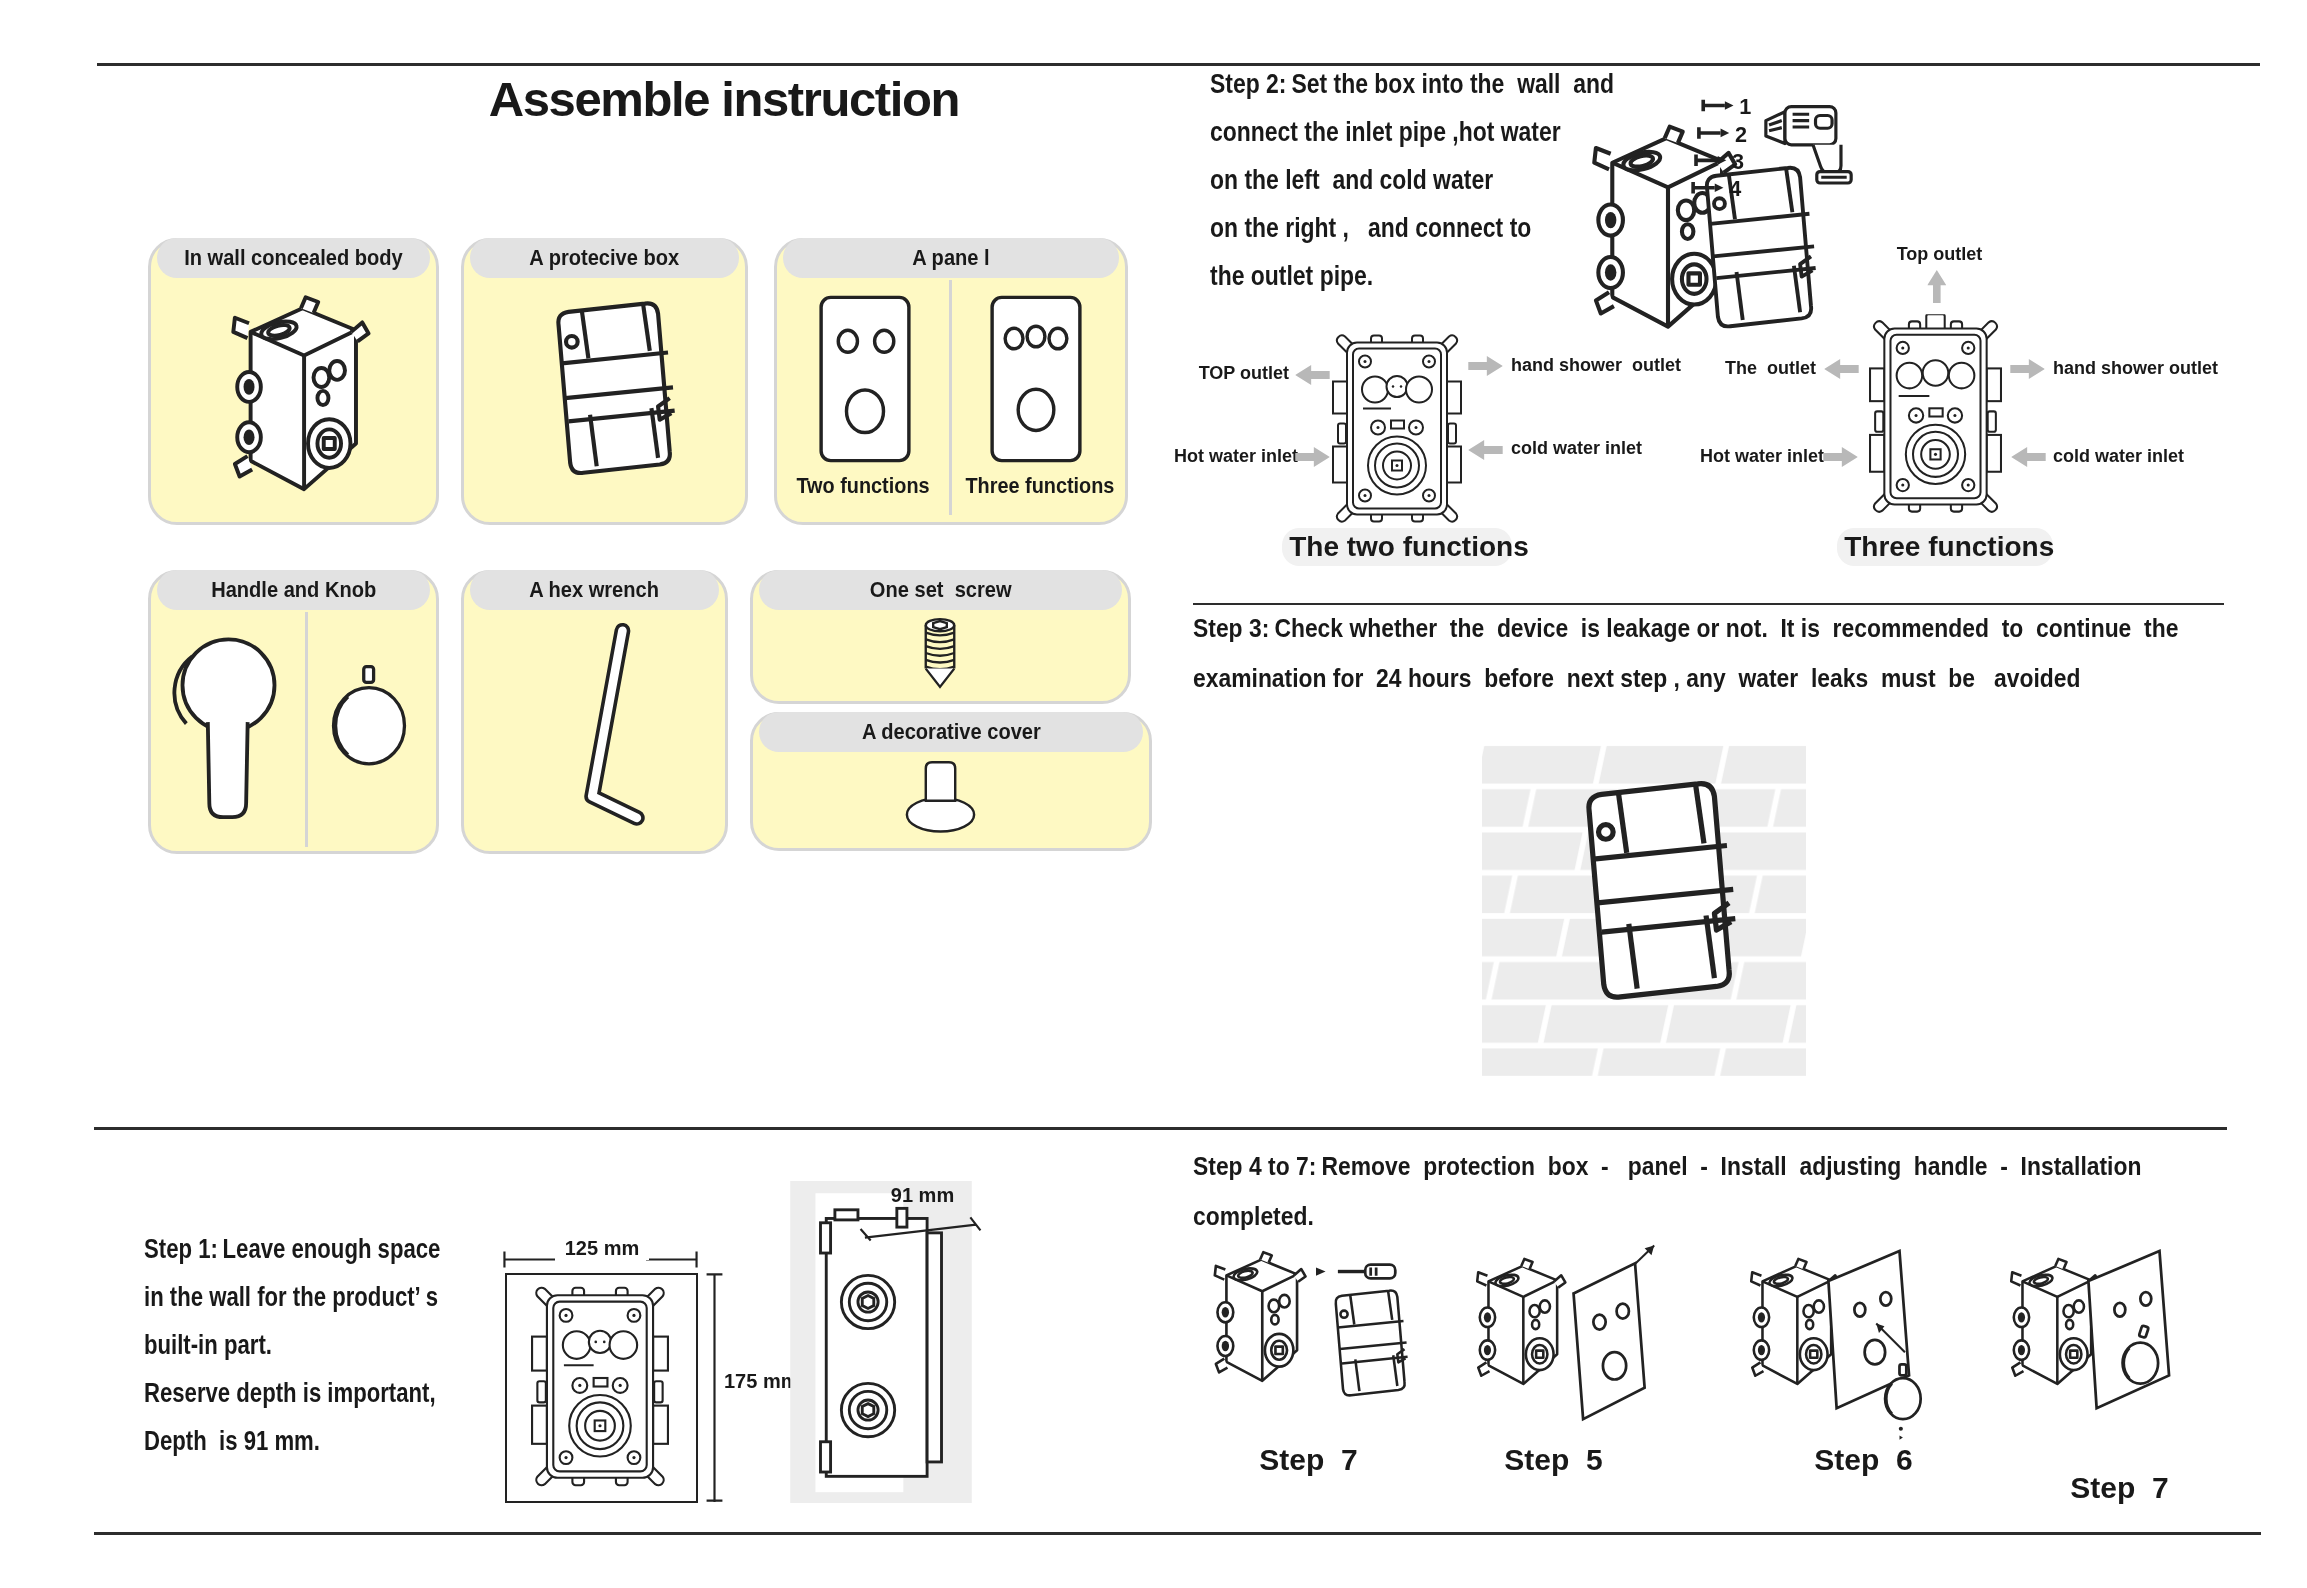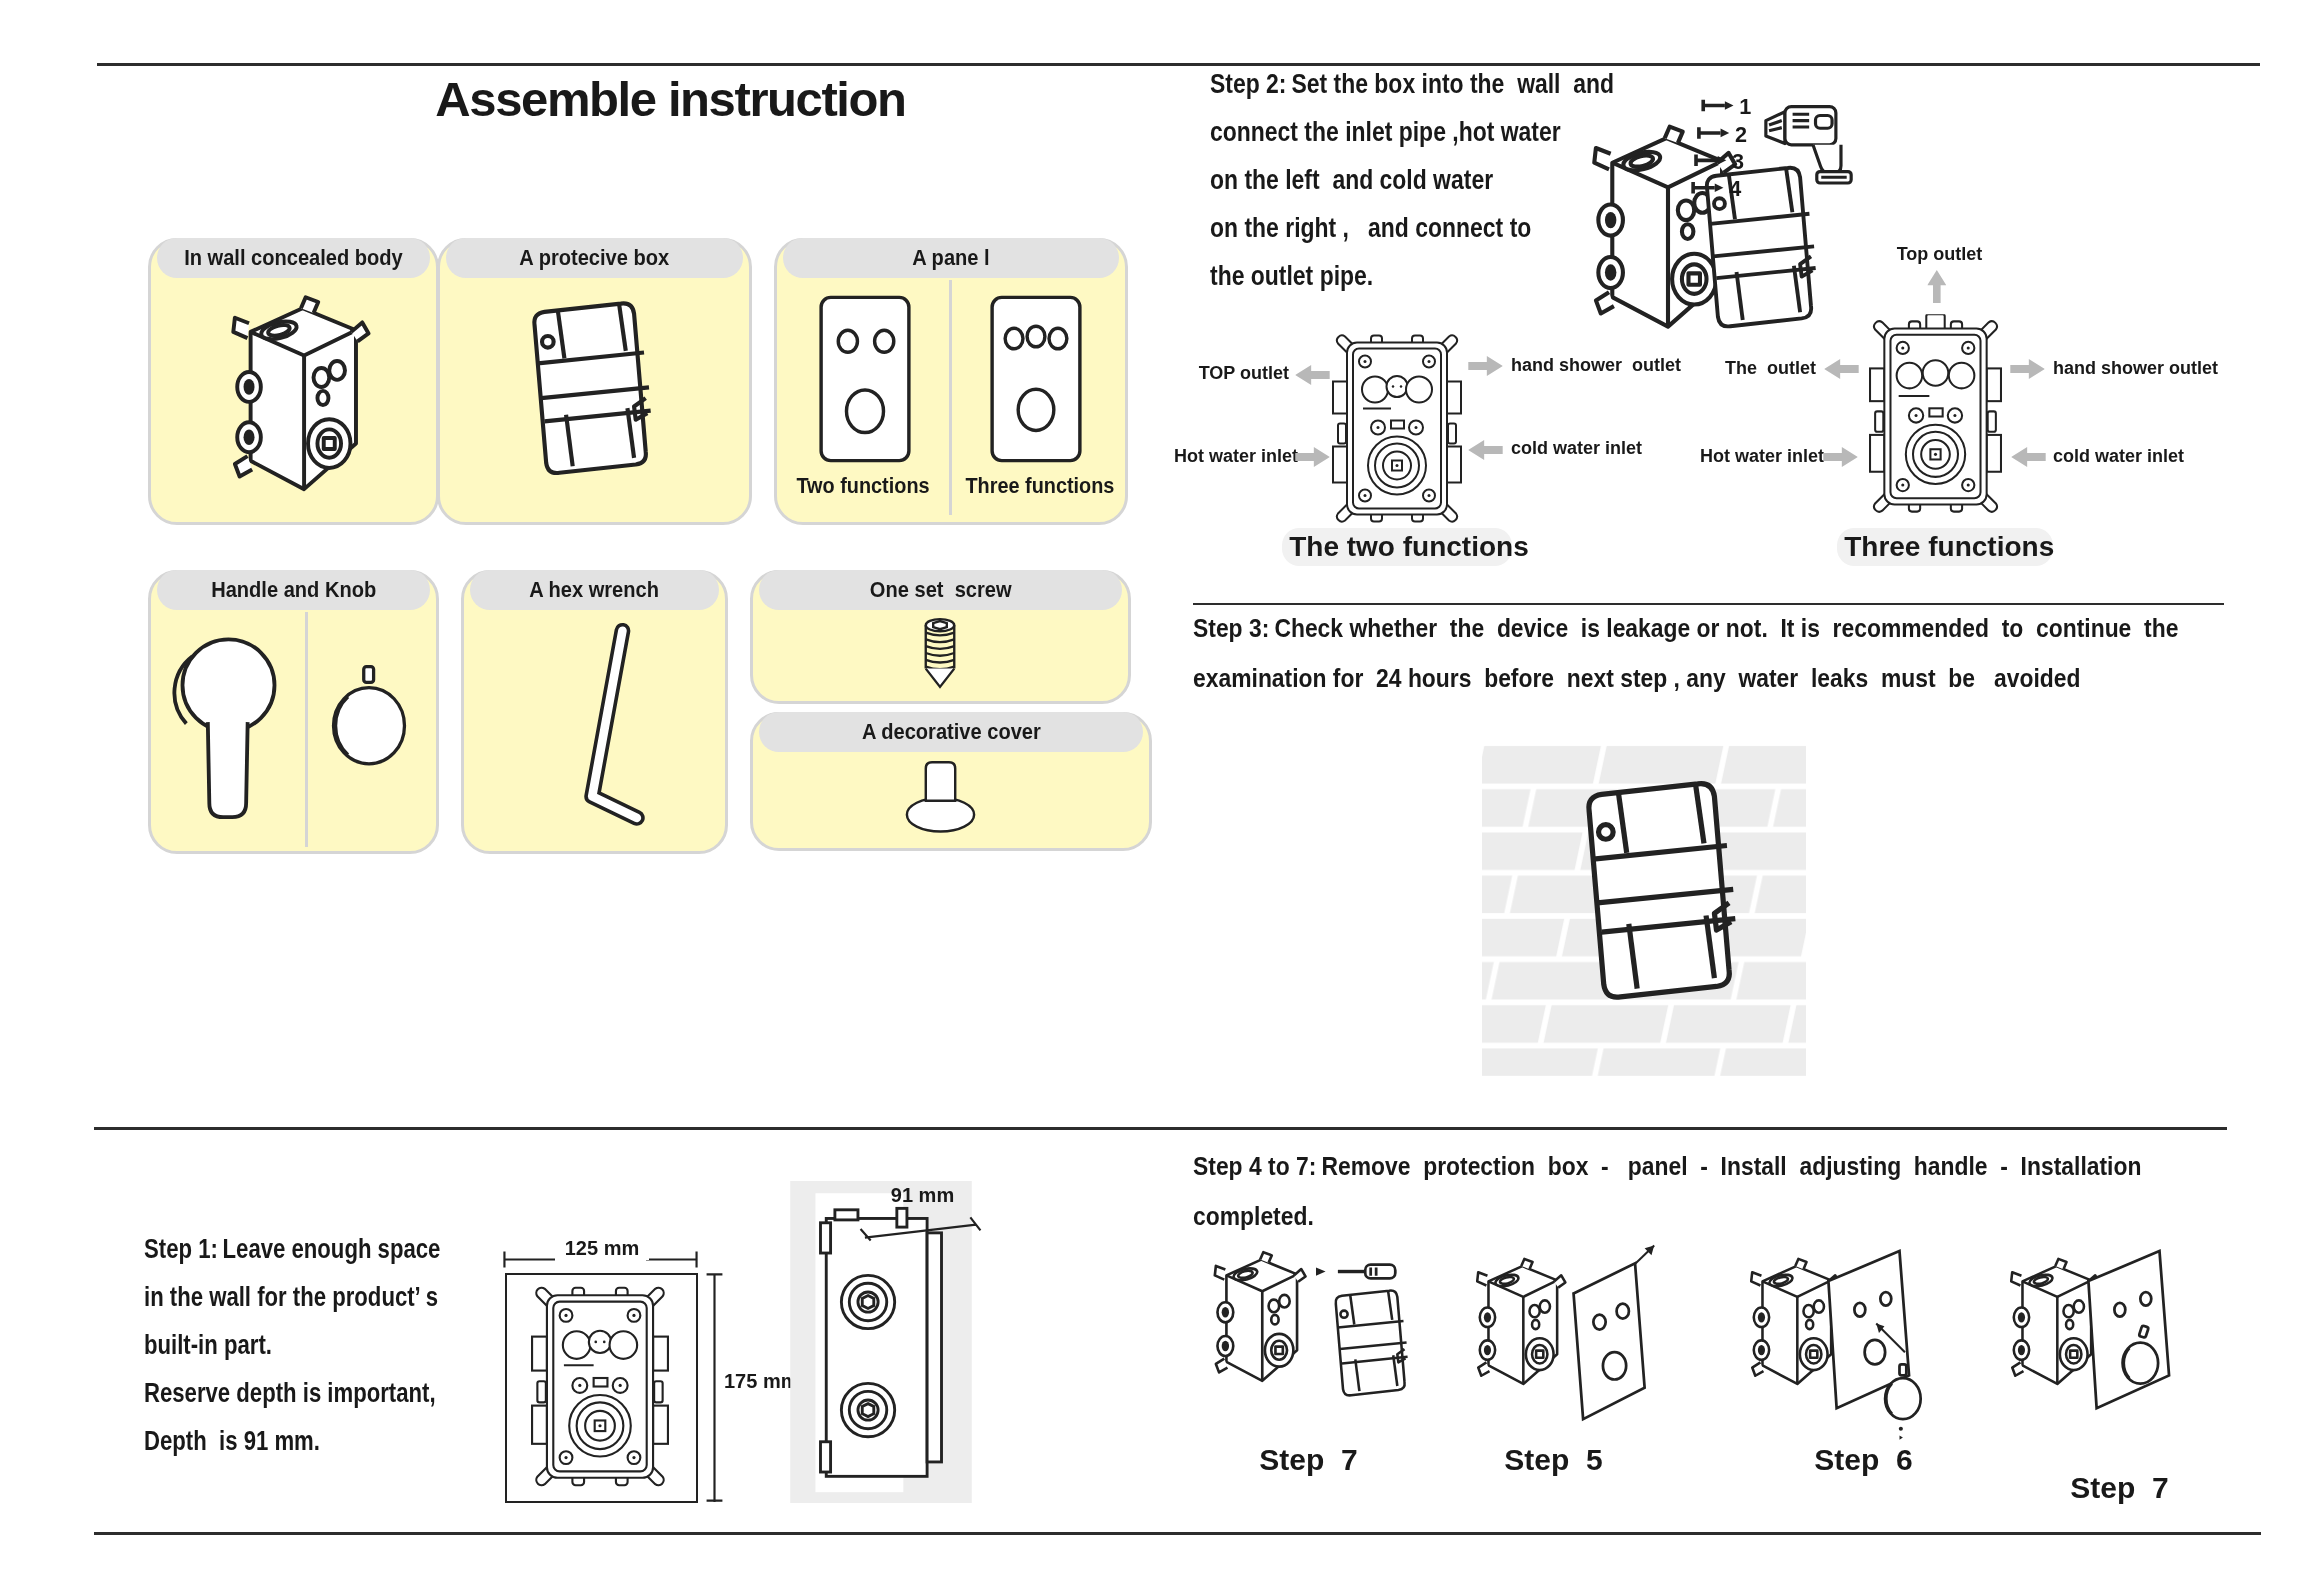--- a/index.html
+++ b/index.html
@@ -1,21 +1,21 @@
 <!DOCTYPE html>
 <html style="font-size:11.5px"><head>
 <meta charset="utf-8">
 <style>
   html,body{margin:0;padding:0;background:#fff;}
   body{width:2307px;height:1588px;position:relative;overflow:hidden;
        font-family:"Liberation Sans","DejaVu Sans",sans-serif;color:#191919;}
   .abs{position:absolute;}
   .t{white-space:pre;}
   .rule{background:#2d2d2d;}
-  .title{font-size:49px;font-weight:bold;letter-spacing:-1.4px;text-align:center;}
+  .title{font-size:49px;font-weight:bold;letter-spacing:-1.4px;text-align:right;}
   .partbox{position:absolute;border:3.6px solid #d5d5d5;border-radius:29px;background:#fef9c3;}
   .lblbar{position:absolute;top:-2.9px;left:5.8px;right:5.8px;height:40px;background:#e2e2e2;
           border-radius:20px;display:flex;align-items:center;justify-content:center;
           font-size:22.3px;font-weight:bold;}
   .lblbar span{white-space:pre;transform:scaleX(.9);transform-origin:50% 50%;}
   .vdiv{position:absolute;width:2.9px;background:#d5d5d5;}
   .stepline{font-size:27px;font-weight:bold;white-space:pre;transform:scaleX(.85);transform-origin:0 50%;}
   .stepline2{font-size:26px;font-weight:bold;white-space:pre;transform:scaleX(.88);transform-origin:0 50%;}
   .dlabel{font-size:18px;font-weight:bold;white-space:pre;}
   .figtitle{font-size:28px;font-weight:bold;text-align:center;background:#f1f1f1;
@@ -249,21 +249,21 @@
 
 <div class="partbox" style="left:148px;top:238px;width:285px;height:281px;">
   <div class="lblbar">
       <span>In wall concealed body</span>
     </div>
   <svg class="abs" style="left:54px;top:48px;width:173px;height:221px;" viewBox="0 0 220 280">
       <use href="#viso"></use>
     </svg>
 </div>
 
-<div class="partbox" style="left:437px;top:238px;width:281px;height:281px;padding-left:28px;">
+<div class="partbox" style="left:461px;top:238px;width:281px;height:281px;">
   <div class="lblbar">
       <span>A protecive box</span>
     </div>
   <svg class="abs" style="left:58px;top:56px;width:166px;height:199px;" viewBox="0 0 200 240">
       <use href="#pbox"></use>
     </svg>
 </div>
 
 <div class="partbox" style="left:774px;top:238px;width:348px;height:281px;">
   <div class="lblbar">

